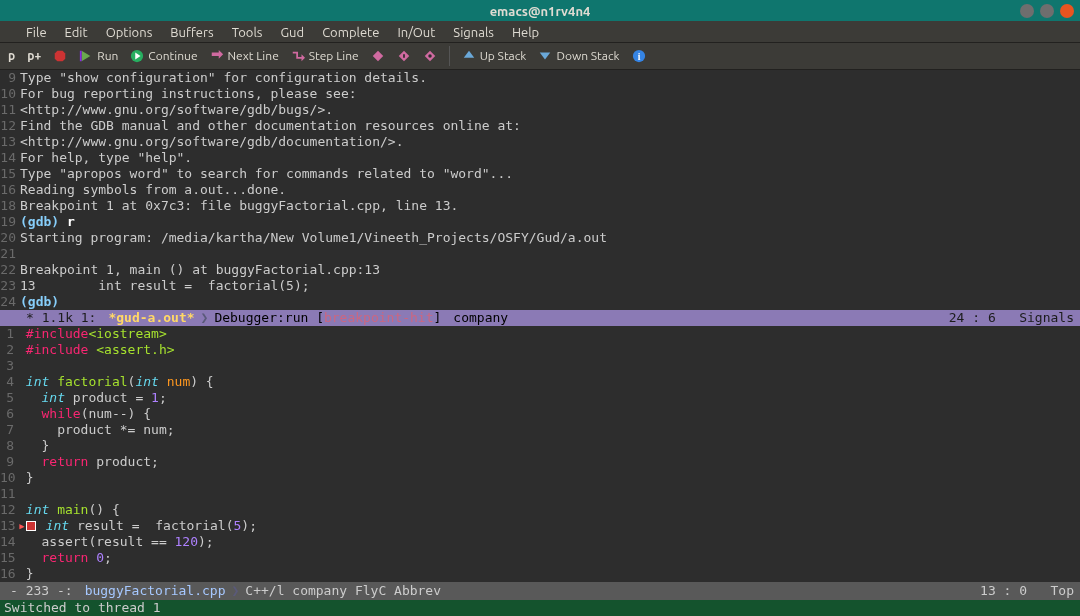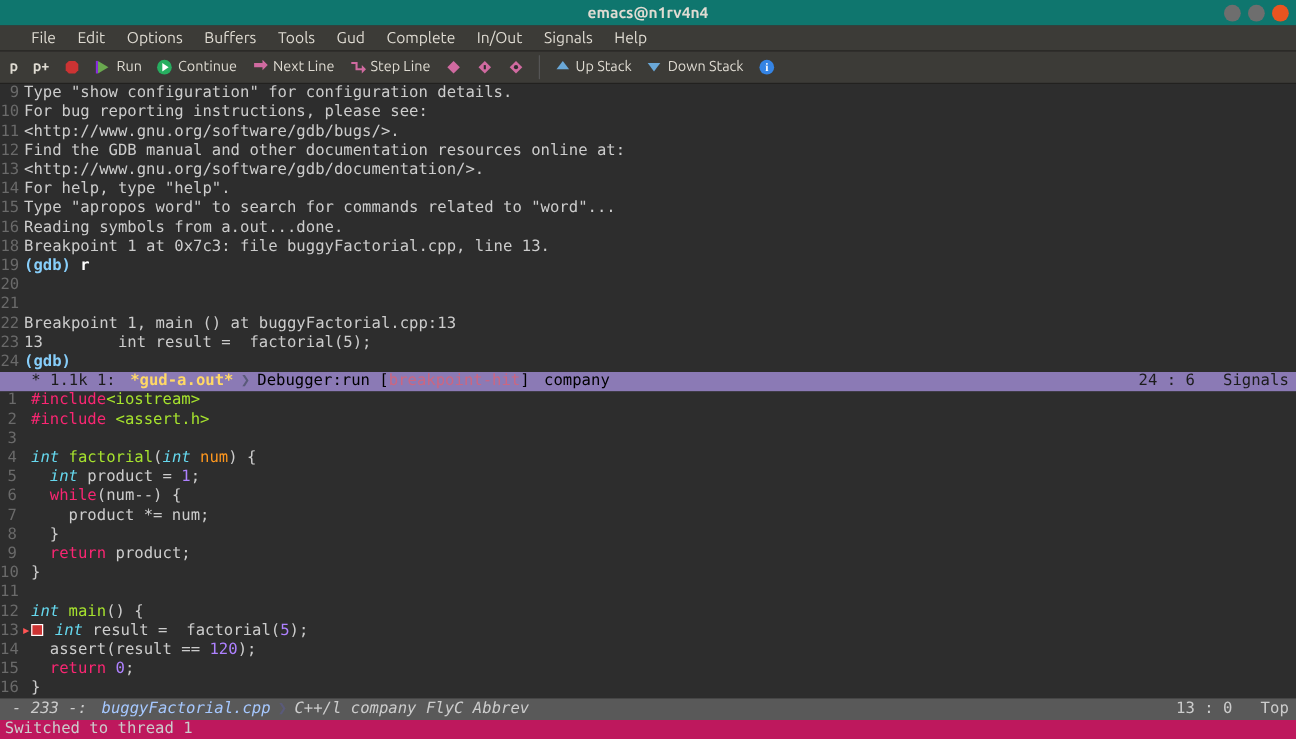--- a/index.html
+++ b/index.html
@@ -119,40 +119,40 @@
   background: #cc3333;
   border: 1px solid #ffffff;
   margin-right: 2px;
   vertical-align: middle;
 }
 .arrow-mark {
   color: #ff5555;
 }
 .minibuf {
   height: 18px;
-  background: #be185d;
+  background: #14532d;
   color: #cccccc;
   padding-left: 4px;
   display: flex;
   align-items: center;
 }
 .chev {
   color: #5a5a7a;
 }
 .modeline2 {
   height: 18px;
   background: #595959;
   color: #cccccc;
   display: flex;
   align-items: center;
   padding: 0 4px;
   font-size: 13px;
   position: relative;
 }
-.ml2-seg { padding: 11px 6px; font-style: italic; }
+.ml2-seg { padding: 11px 6px; }
 .ml2-buf { color: #a6c8ff; }
 svg { display: block; }
 </style>
 </head>
 <body>
 
 <div class="titlebar">
   <span>emacs@n1rv4n4</span>
   <div class="win-controls">
     <span class="win-btn win-min"></span>
@@ -254,21 +254,21 @@
     <div class="line"><span class="lineno">9</span><span class="code">Type "show configuration" for configuration details.</span></div>
     <div class="line"><span class="lineno">10</span><span class="code">For bug reporting instructions, please see:</span></div>
     <div class="line"><span class="lineno">11</span><span class="code">&lt;http://www.gnu.org/software/gdb/bugs/&gt;.</span></div>
     <div class="line"><span class="lineno">12</span><span class="code">Find the GDB manual and other documentation resources online at:</span></div>
     <div class="line"><span class="lineno">13</span><span class="code">&lt;http://www.gnu.org/software/gdb/documentation/&gt;.</span></div>
     <div class="line"><span class="lineno">14</span><span class="code">For help, type "help".</span></div>
     <div class="line"><span class="lineno">15</span><span class="code">Type "apropos word" to search for commands related to "word"...</span></div>
     <div class="line"><span class="lineno">16</span><span class="code">Reading symbols from a.out...done.</span></div>
     <div class="line"><span class="lineno">18</span><span class="code">Breakpoint 1 at 0x7c3: file buggyFactorial.cpp, line 13.</span></div>
     <div class="line"><span class="lineno">19</span><span class="code"><span class="prompt">(gdb) </span><span class="cmd">r</span></span></div>
-    <div class="line"><span class="lineno">20</span></div>
+    <div class="line"><span class="lineno">20</span><span class="code">Starting program: /media/kartha/New Volume1/Vineeth_Projects/OSFY/Gud/a.out</span></div>
     <div class="line"><span class="lineno">21</span><span class="code"></span></div>
     <div class="line"><span class="lineno">22</span><span class="code">Breakpoint 1, main () at buggyFactorial.cpp:13</span></div>
     <div class="line"><span class="lineno">23</span><span class="code">13        int result =  factorial(5);</span></div>
     <div class="line"><span class="lineno">24</span><span class="code"><span class="prompt">(gdb) </span></span></div>
   </div>
 
 <div class="modeline">
   <span class="ml-seg">* 1.1k 1:</span>
   <span class="ml-seg ml-buf">*gud-a.out*</span>
   <span class="chev">❯</span>

